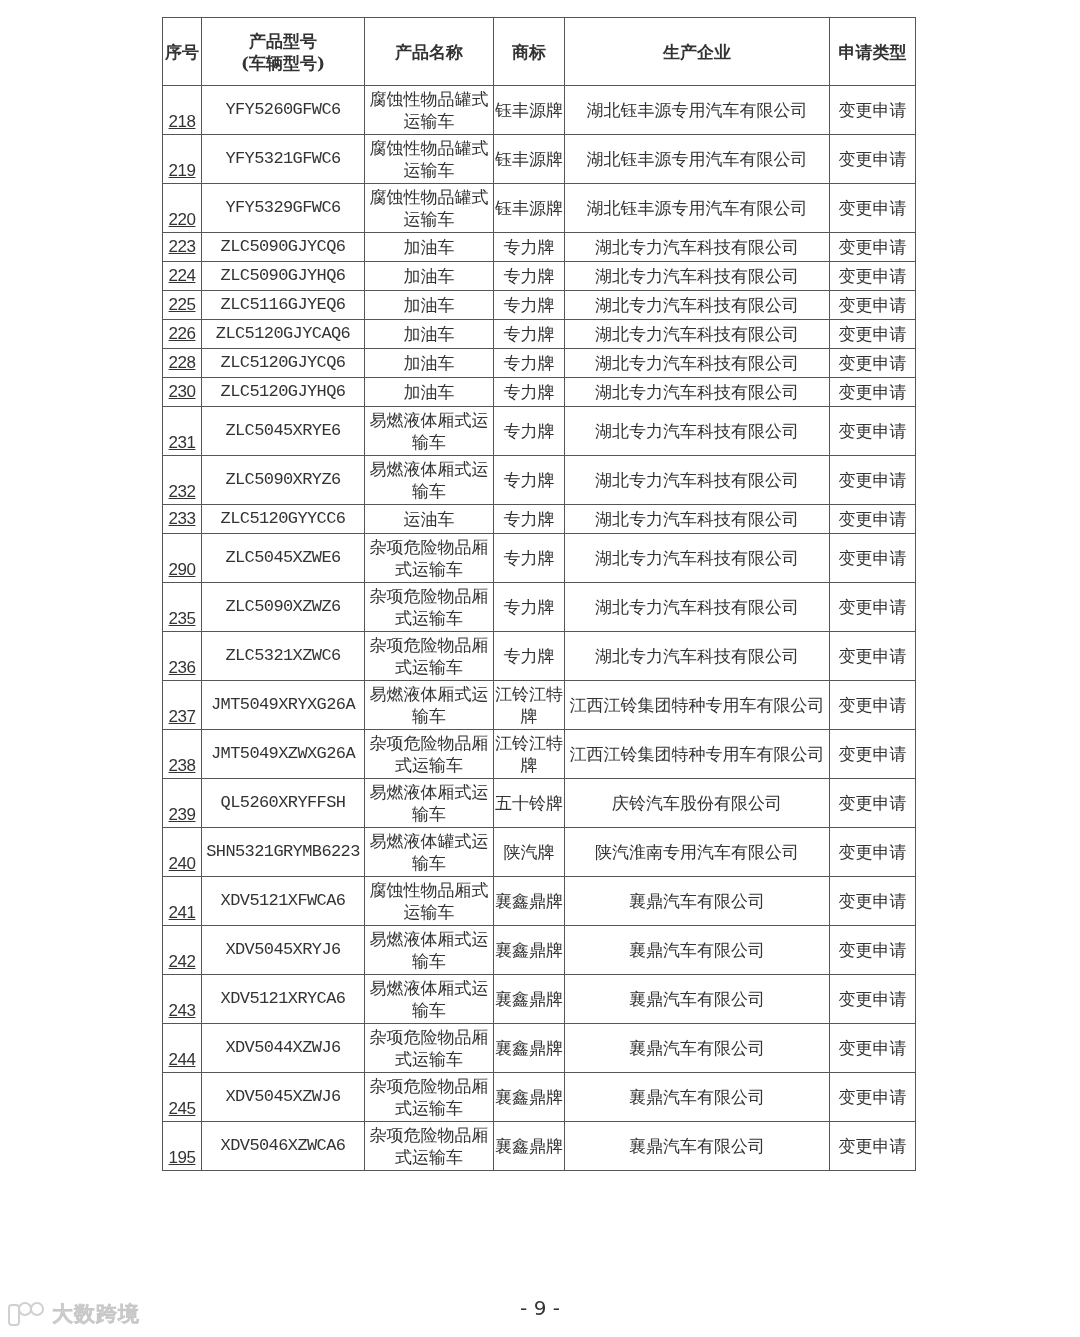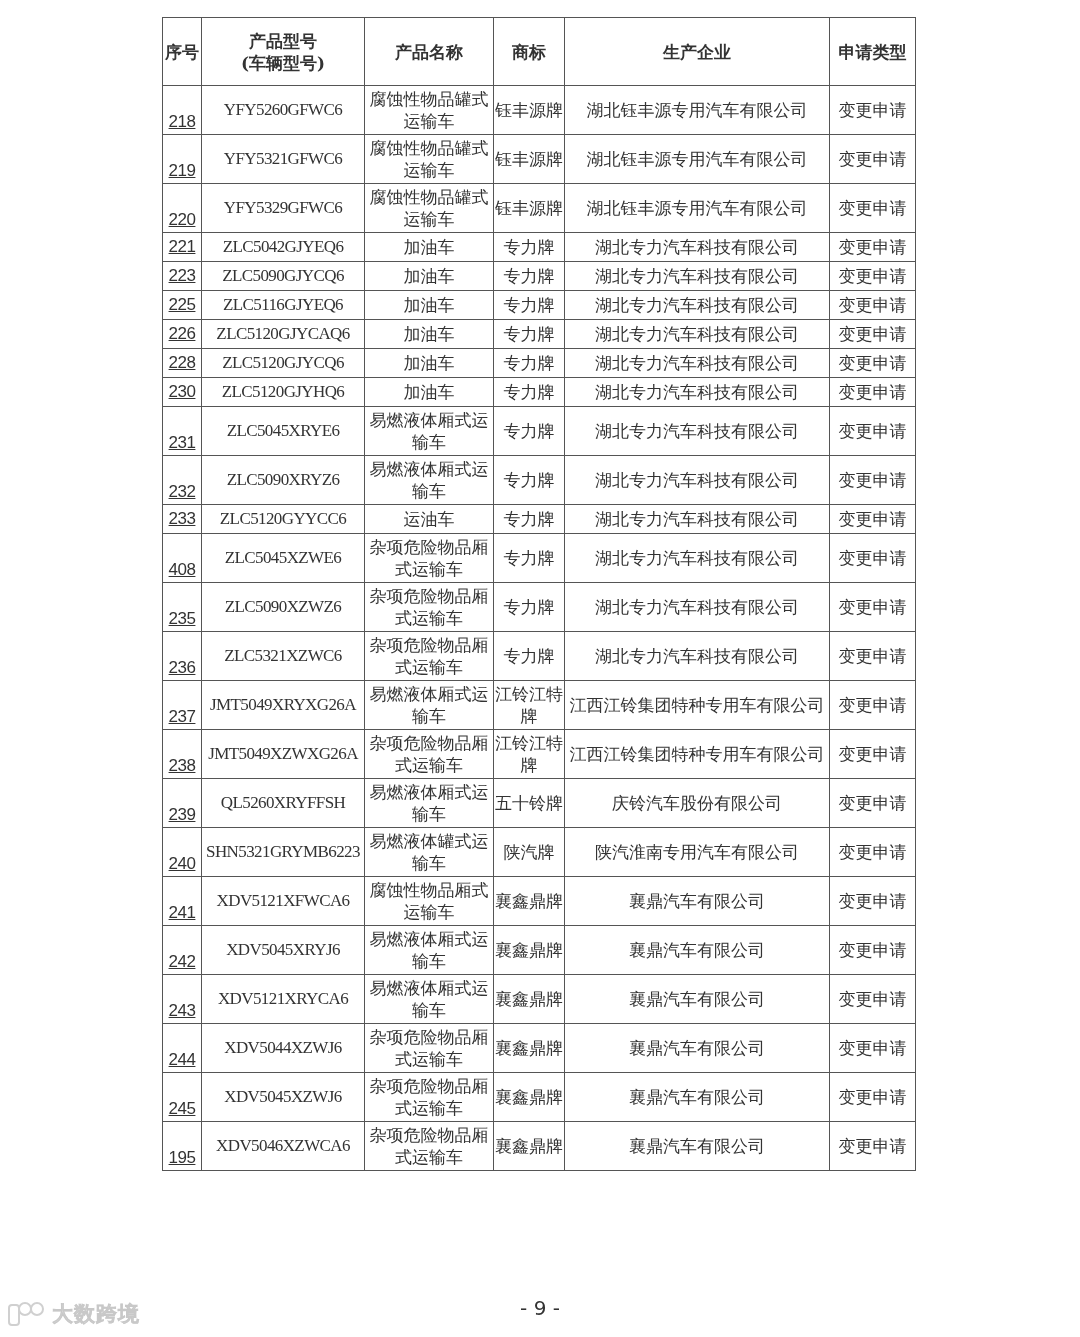--- a/index.html
+++ b/index.html
@@ -11,21 +11,21 @@
               vertical-align: middle; font-weight: normal; font-size: 17px; line-height: 22px;
               color: #333; overflow: hidden; }
   table.doc th { font-weight: bold; height: 67px; font-size: 17px; }
   col.c0 { width: 39px; } col.c1 { width: 163px; } col.c2 { width: 129px; }
   col.c3 { width: 71px; } col.c4 { width: 265px; } col.c5 { width: 86px; }
   tr.two td { height: 47px; }
   tr.one td { height: 28px; }
   td.idx { font-family: "Liberation Sans Narrow", "Liberation Sans", sans-serif; font-size: 17px;
            letter-spacing: -0.5px; text-decoration: underline; }
   tr.two td.idx { vertical-align: bottom; padding-bottom: 1px; }
-  td.model { font-family: Liberation Serif, serif; font-size: 15px;
+  td.model { font-family: Liberation Mono, monospace; font-size: 15px;
              letter-spacing: -0.6px; }
   td.name, td.brand { line-height: 23px; }
   td.company { font-size: 17px; }
   .page-num { position: absolute; left: 0; width: 1080px; top: 1296px; text-align: center;
               font-family: "DejaVu Sans", sans-serif; font-size: 20px; color: #333; }
   .watermark { position: absolute; left: 8px; top: 1300px; font-family: "DejaVu Sans", sans-serif;
                font-size: 21px; font-weight: bold; color: #dcdcdc; letter-spacing: 1px;
                -webkit-text-stroke: 0.5px #c8c8c8; display: flex; align-items: center; gap: 6px; }
   .wm-logo { display: inline-block; width: 38px; height: 24px; position: relative; }
   .wm-logo span { position: absolute; border: 2px solid #d0d0d0; border-radius: 50%; }
@@ -74,30 +74,30 @@
       </tr>
       <tr class="two">
         <td class="idx">220</td>
         <td class="model">YFY5329GFWC6</td>
         <td class="name">腐蚀性物品罐式运输车</td>
         <td class="brand">钰丰源牌</td>
         <td class="company">湖北钰丰源专用汽车有限公司</td>
         <td class="type">变更申请</td>
       </tr>
       <tr class="one">
-        <td class="idx">221</td>
-        <td class="model">ZLC5042GJYEQ6</td>
-        <td class="name">加油车</td>
-        <td class="brand">专力牌</td>
-        <td class="company">湖北专力汽车科技有限公司</td>
-        <td class="type">变更申请</td>
-      </tr>
-      <tr class="one">
         <td class="idx">223</td>
         <td class="model">ZLC5090GJYCQ6</td>
+        <td class="name">加油车</td>
+        <td class="brand">专力牌</td>
+        <td class="company">湖北专力汽车科技有限公司</td>
+        <td class="type">变更申请</td>
+      </tr>
+      <tr class="one">
+        <td class="idx">224</td>
+        <td class="model">ZLC5090GJYHQ6</td>
         <td class="name">加油车</td>
         <td class="brand">专力牌</td>
         <td class="company">湖北专力汽车科技有限公司</td>
         <td class="type">变更申请</td>
       </tr>
       <tr class="one">
         <td class="idx">225</td>
         <td class="model">ZLC5116GJYEQ6</td>
         <td class="name">加油车</td>
         <td class="brand">专力牌</td>
@@ -146,21 +146,21 @@
       </tr>
       <tr class="one">
         <td class="idx">233</td>
         <td class="model">ZLC5120GYYCC6</td>
         <td class="name">运油车</td>
         <td class="brand">专力牌</td>
         <td class="company">湖北专力汽车科技有限公司</td>
         <td class="type">变更申请</td>
       </tr>
       <tr class="two">
-        <td class="idx">408</td>
+        <td class="idx">290</td>
         <td class="model">ZLC5045XZWE6</td>
         <td class="name">杂项危险物品厢式运输车</td>
         <td class="brand">专力牌</td>
         <td class="company">湖北专力汽车科技有限公司</td>
         <td class="type">变更申请</td>
       </tr>
       <tr class="two">
         <td class="idx">235</td>
         <td class="model">ZLC5090XZWZ6</td>
         <td class="name">杂项危险物品厢式运输车</td>

